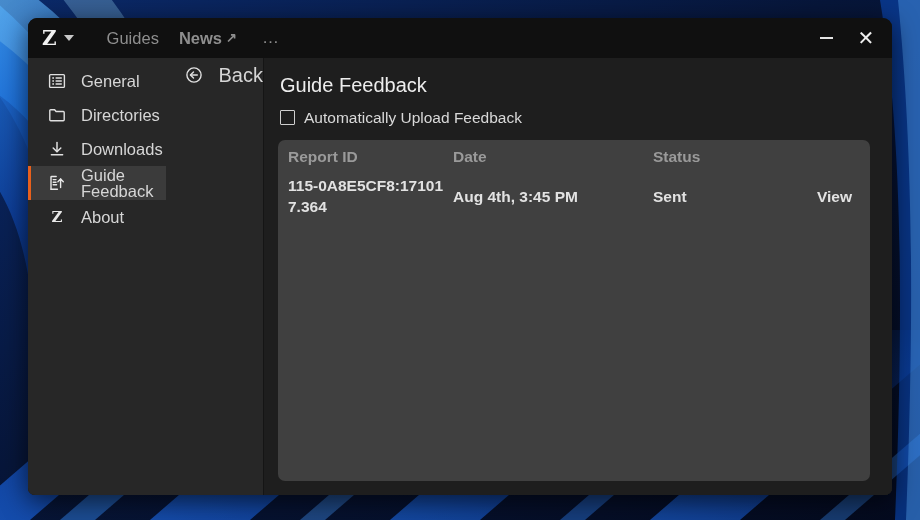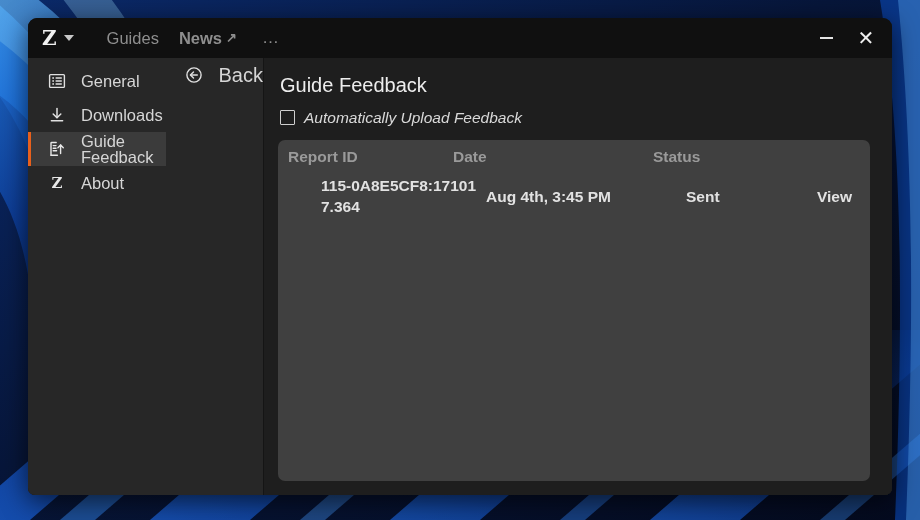--- a/index.html
+++ b/index.html
@@ -211,21 +211,20 @@
     font-size: 20px;
     color: #ededed;
     margin: 2px 0 14px 2px;
     line-height: 1.1;
   }
   #autoupload-row {
     display: flex;
     align-items: center;
     gap: 9px;
     margin: 0 0 14px 2px;
-    font-style: italic;
   }
   .cbox {
     width: 13px;
     height: 13px;
     border: 1.6px solid #cfcfcf;
     border-radius: 1px;
     background: transparent;
     flex: 0 0 13px;
   }
   #autoupload-label {
@@ -262,21 +261,21 @@
   #tbody .td {
     font-size: 15.5px;
     color: #e2e2e2;
     line-height: 1.32;
   }
   .col-id    { width: 165px; flex: 0 0 165px; }
   .col-date  { width: 200px; flex: 0 0 200px; }
   .col-status{ width: 120px; flex: 0 0 120px; }
   .col-act   { flex: 1; text-align: right; }
   #tbody .t-row { padding-top: 5px; }
-  .td-id { word-break: break-all; margin-left: 33px; }
+  .td-id { word-break: break-all; }
   .td-date { padding-top: 11px; }
   .td-status { padding-top: 11px; }
   .td-act { padding-top: 11px; }
   .status-sent { color: #1fd71f; }
 </style>
 </head>
 <body>
 
 <div id="desktop">
   <svg id="wallpaper-svg" viewBox="0 0 920 520" preserveAspectRatio="none">
@@ -375,20 +374,28 @@
                 <line x1="7.6" y1="6" x2="13.8" y2="6"></line>
               <line x1="4.3" y1="9" x2="6" y2="9"></line>
                 <line x1="7.6" y1="9" x2="13.8" y2="9"></line>
               <line x1="4.3" y1="12" x2="6" y2="12"></line>
                 <line x1="7.6" y1="12" x2="13.8" y2="12"></line>
             </svg>
           </span>
           <span class="nav-label">General</span>
         </div>
 
+        <div class="nav-item">
+          <span class="nav-ico">
+            <svg width="18" height="18" viewBox="0 0 18 18" fill="none" stroke="#e0e0e0" stroke-width="1.4">
+              <path d="M1.8 13.8 V4.6 a0.9 0.9 0 0 1 0.9-0.9 H6.6 l1.5 1.8 H15.3 a0.9 0.9 0 0 1 0.9 0.9 V13.8 a0.9 0.9 0 0 1-0.9 0.9 H2.7 a0.9 0.9 0 0 1-0.9-0.9 Z"></path>
+            </svg>
+          </span>
+          <span class="nav-label">Directories</span>
+        </div>
 
         <div class="nav-item">
           <span class="nav-ico">
             <svg width="18" height="18" viewBox="0 0 18 18" fill="none" stroke="#e0e0e0" stroke-width="1.5" stroke-linecap="round" stroke-linejoin="round">
               <line x1="9" y1="2.6" x2="9" y2="11.4"></line>
               <polyline points="5.2,8 9,11.8 12.8,8"></polyline>
               <line x1="3.4" y1="14.8" x2="14.6" y2="14.8"></line>
             </svg>
           </span>
           <span class="nav-label">Downloads</span>

